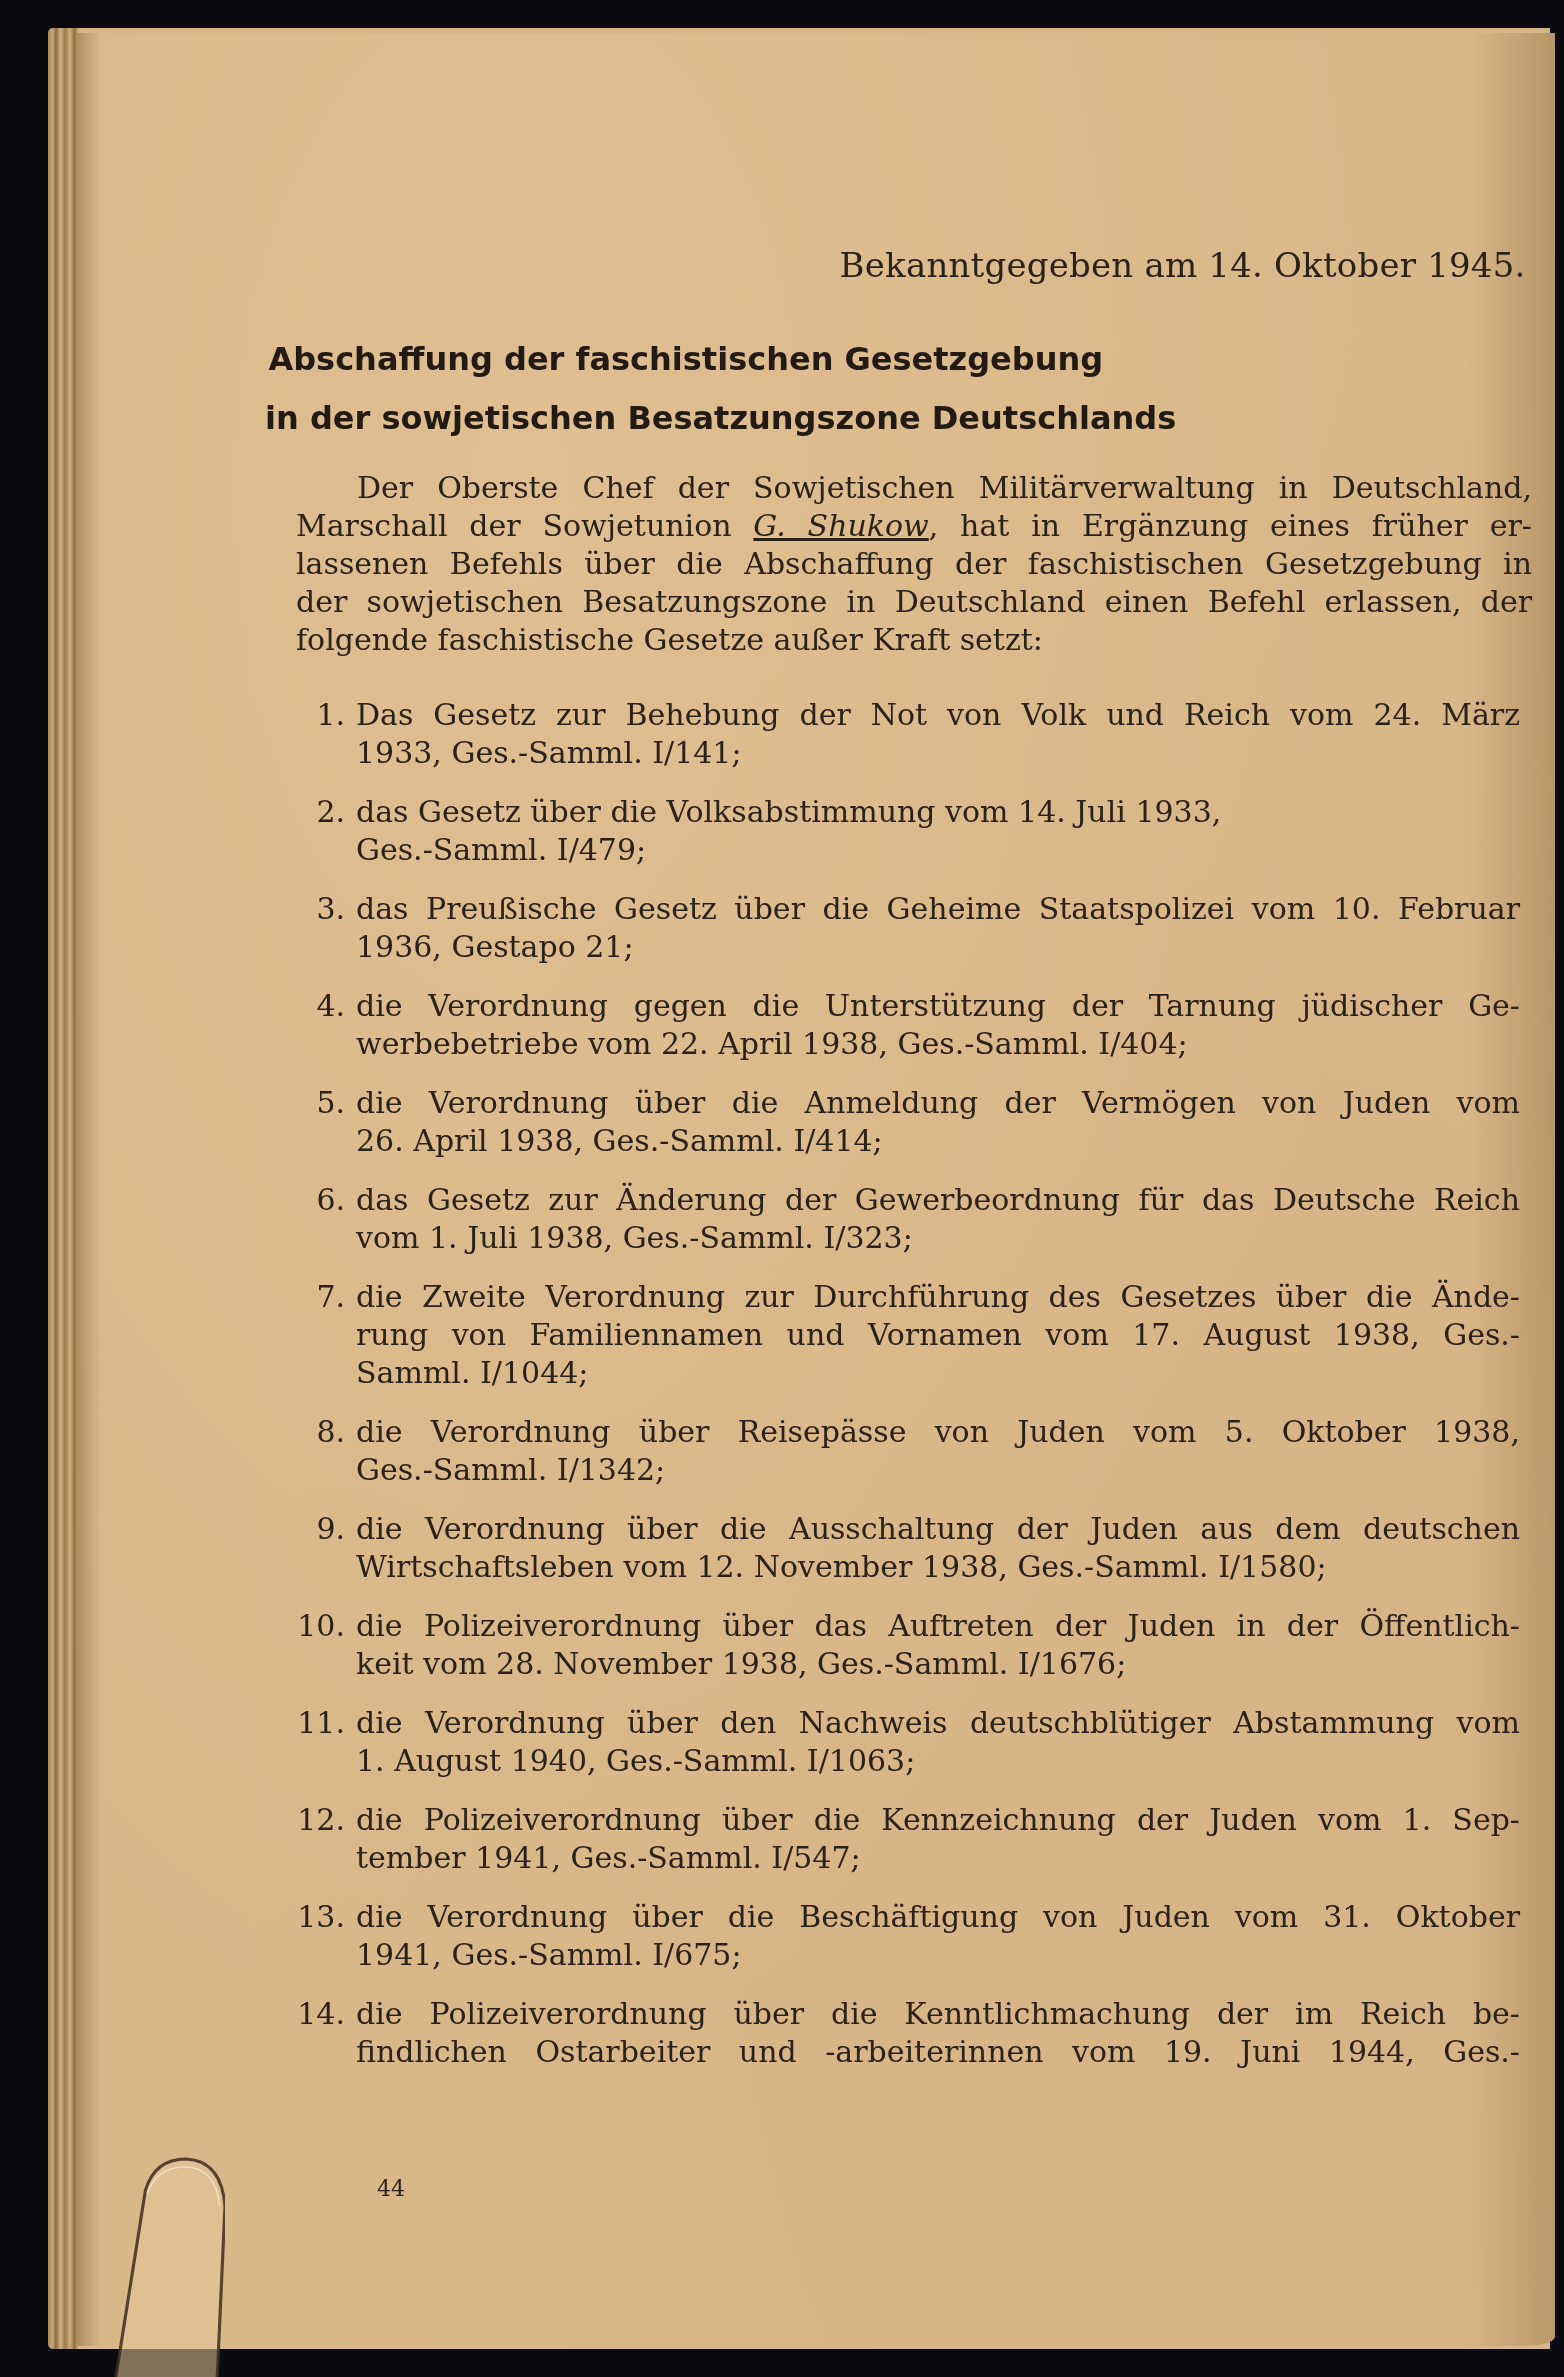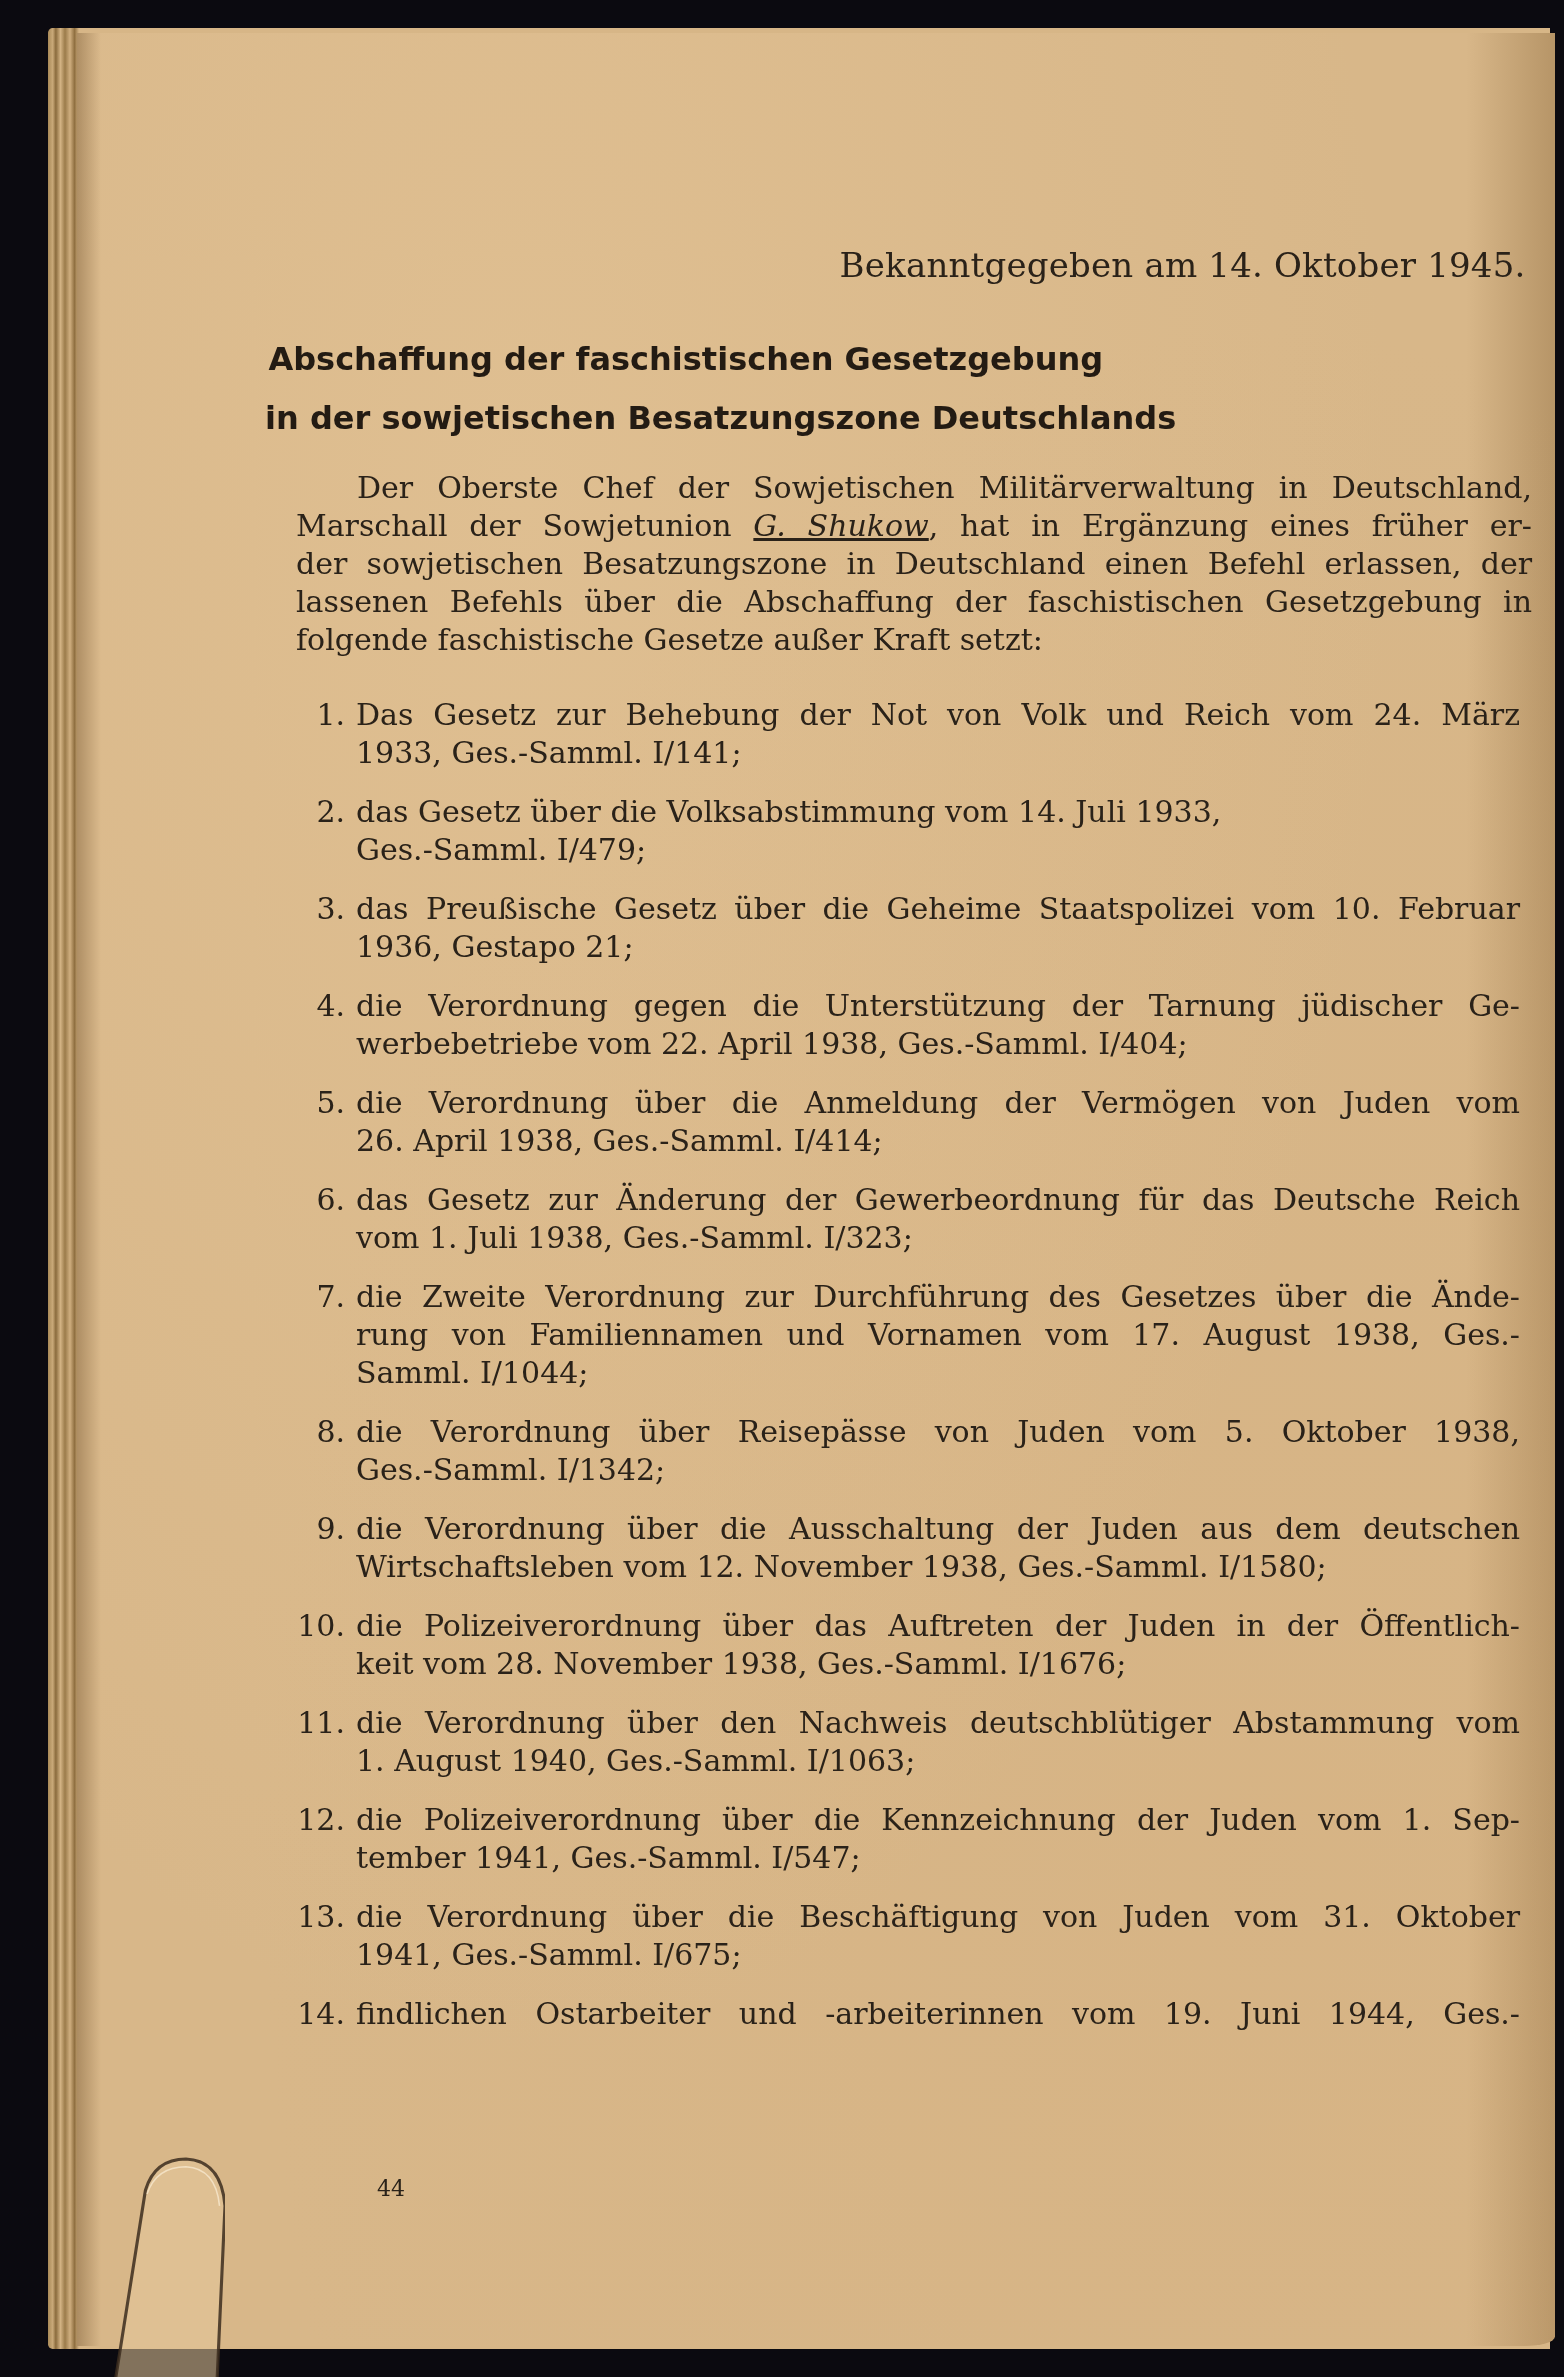--- a/index.html
+++ b/index.html
@@ -143,22 +143,22 @@
   <div class="page-inner">
 
     <div class="date-line">Bekanntgegeben am 14. Oktober 1945.</div>
 
     <div class="title l1">Abschaffung der faschistischen Gesetzgebung</div>
     <div class="title l2">in der sowjetischen Besatzungszone Deutschlands</div>
 
     <div class="intro">
       <span class="line first">Der Oberste Chef der Sowjetischen Militärverwaltung in Deutschland,</span>
       <span class="line"><span>Marschall der Sowjetunion </span><em>G. Shukow</em><span>, hat in Ergänzung eines früher er-</span></span>
+      <span class="line">lassenen Befehls über die Abschaffung der faschistischen Gesetzgebung in</span>
       <span class="line">der sowjetischen Besatzungszone in Deutschland einen Befehl erlassen, der</span>
-      <span class="line">lassenen Befehls über die Abschaffung der faschistischen Gesetzgebung in</span>
       <span class="line last">folgende faschistische Gesetze außer Kraft setzt:</span>
     </div>
 
     <div class="laws">
       <div class="law">
         <div class="law-num">1.</div>
         <div class="law-text">
           <span class="line">Das Gesetz zur Behebung der Not von Volk und Reich vom 24. März</span>
           <span class="line last">1933, Ges.-Samml. I/141;</span>
         </div>
@@ -244,20 +244,21 @@
       <div class="law">
         <div class="law-num">13.</div>
         <div class="law-text">
           <span class="line">die Verordnung über die Beschäftigung von Juden vom 31. Oktober</span>
           <span class="line last">1941, Ges.-Samml. I/675;</span>
         </div>
       </div>
       <div class="law">
         <div class="law-num">14.</div>
         <div class="law-text">
+          <span class="line">die Polizeiverordnung über die Kenntlichmachung der im Reich be-</span>
           <span class="line">findlichen Ostarbeiter und -arbeiterinnen vom 19. Juni 1944, Ges.-</span>
         </div>
       </div>
     </div>
 
   </div>
   <div class="page-number">44</div>
 </div>
 
 <div class="spine-shadow"></div>

